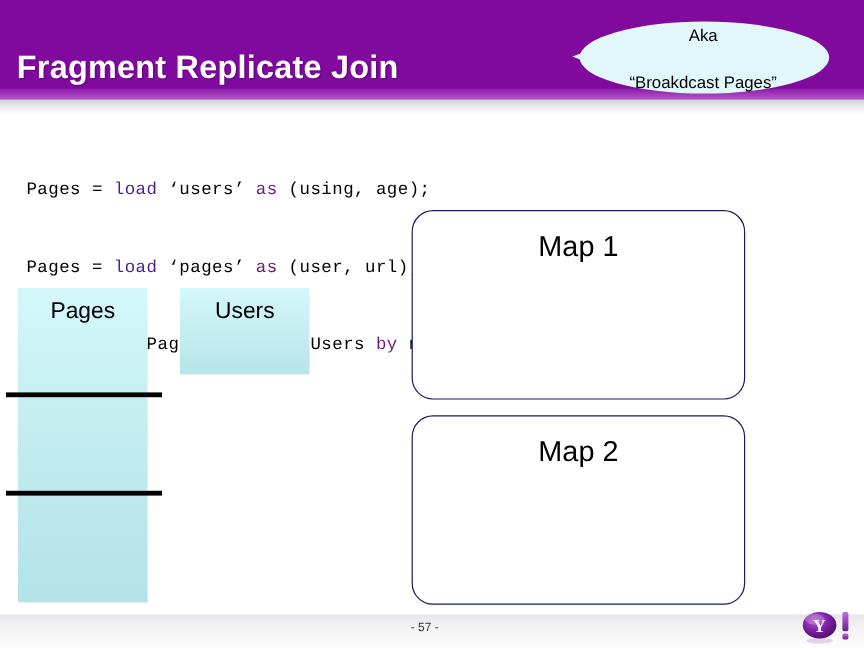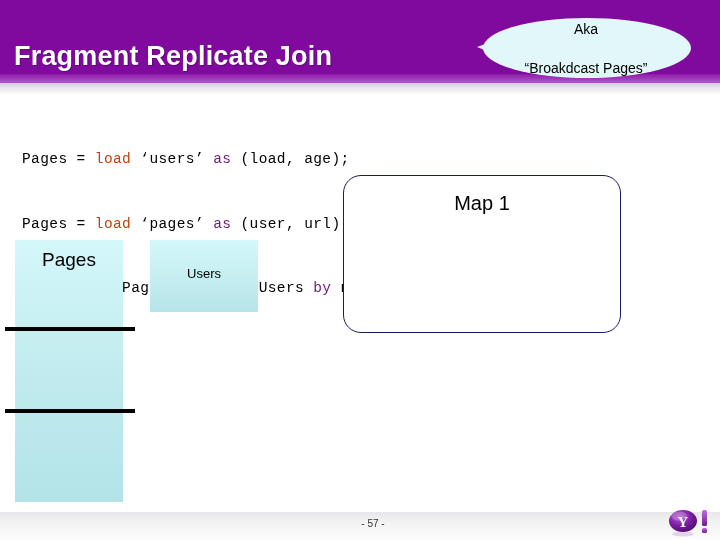--- a/index.html
+++ b/index.html
@@ -94,21 +94,21 @@
     position: absolute;
     left: 22px;
     top: 106px;
     font-family: "Liberation Mono", "DejaVu Sans Mono", monospace;
     font-size: 14.5px;
     line-height: 21.5px;
     color: #000000;
     white-space: pre;
     letter-spacing: 0.4px;
   }
-  .kw { color: #c2410c; }
+  .kw { color: #4c1d95; }
   .kw-dark { color: #701a75; }
   .str { color: #00008b; }
 
   
   .pages-block {
     position: absolute;
     left: 15px;
     top: 240px;
     width: 108px;
     height: 262px;
@@ -138,59 +138,59 @@
     position: absolute;
     left: 150px;
     top: 240px;
     width: 108px;
     height: 72px;
     background: linear-gradient(to bottom, #d4f7fa 0%, #c4edf0 55%, #b6e4e9 100%);
   }
   .users-label {
     position: absolute;
     left: 150px;
-    top: 266px;
-    width: 108px;
-    text-align: center;
-    font-size: 13px;
+    top: 249px;
+    width: 108px;
+    text-align: center;
+    font-size: 19px;
     color: #000000;
   }
 
   
   .map-box {
     position: absolute;
     background: #ffffff;
     border: 1px solid #1a1a5e;
     border-radius: 18px;
     box-sizing: border-box;
   }
   .map-box-1 { left: 343px; top: 175px; width: 278px; height: 158px; }
   .map-box-2 { left: 343px; top: 346px; width: 278px; height: 158px; }
   .map-label {
     position: absolute;
     left: 0;
     top: 16px;
     width: 100%;
     text-align: center;
-    font-size: 20px;
+    font-size: 24px;
     color: #000000;
   }
 
   
   .footer-band {
     position: absolute;
     left: 0;
     top: 512px;
     width: 720px;
     height: 28px;
     background: linear-gradient(to bottom, #e7e7e9 0%, #f2f2f3 35%, #fdfdfd 100%);
   }
   .footer-pagenum {
     position: absolute;
-    left: 343px;
+    left: 324px;
     top: 518px;
     width: 60px;
     text-align: center;
     font-size: 10px;
     color: #333333;
   }
   .yahoo-logo {
     position: absolute;
     left: 664px;
     top: 508px;
@@ -215,37 +215,40 @@
       <path d="M 22 30 L 55 18 L 52 42 Z" fill="#e2f7f9"></path>
       <ellipse cx="132" cy="31" rx="104" ry="30" fill="#e2f7f9"></ellipse>
     </svg>
     <div class="callout-text">
       <span class="callout-line1">Aka</span>
       <span class="callout-line2">“Broakdcast Pages”</span>
     </div>
   </div>
 
   <div class="code-block">
-    <div><span>Pages = </span><span class="kw">load</span><span> ‘users’ </span><span class="kw-dark">as</span><span> (load, age);</span></div>
+    <div><span>Pages = </span><span class="kw">load</span><span> ‘users’ </span><span class="kw-dark">as</span><span> (using, age);</span></div>
     <div><span>Pages = </span><span class="kw">load</span><span> ‘pages’ </span><span class="kw-dark">as</span><span> (user, url);</span></div>
     <div><span>Jnd = </span><span class="kw">join</span><span> Pages </span><span class="kw-dark">by</span><span> user, Users </span><span class="kw-dark">by</span><span> name </span><span class="kw">using</span><span> </span><span class="str">“replicated”</span><span>;</span></div>
   </div>
 
   <div class="pages-block"></div>
   <div class="pages-label">Pages</div>
   <div class="split-line split-line-1"></div>
   <div class="split-line split-line-2"></div>
 
   <div class="users-block"></div>
   <div class="users-label">Users</div>
 
   <div class="map-box map-box-1">
     <div class="map-label">Map 1</div>
   </div>
 
+  <div class="map-box map-box-2">
+    <div class="map-label">Map 2</div>
+  </div>
 
   <div class="footer-band"></div>
   <div class="footer-pagenum">- 57 -</div>
 
   <div class="yahoo-logo">
     <svg width="50" height="30" viewBox="0 0 50 30">
       <defs>
         <radialGradient id="ybg" cx="38%" cy="32%" r="72%">
           <stop offset="0%" stop-color="#b558d6"></stop>
           <stop offset="55%" stop-color="#7d1fa3"></stop>

